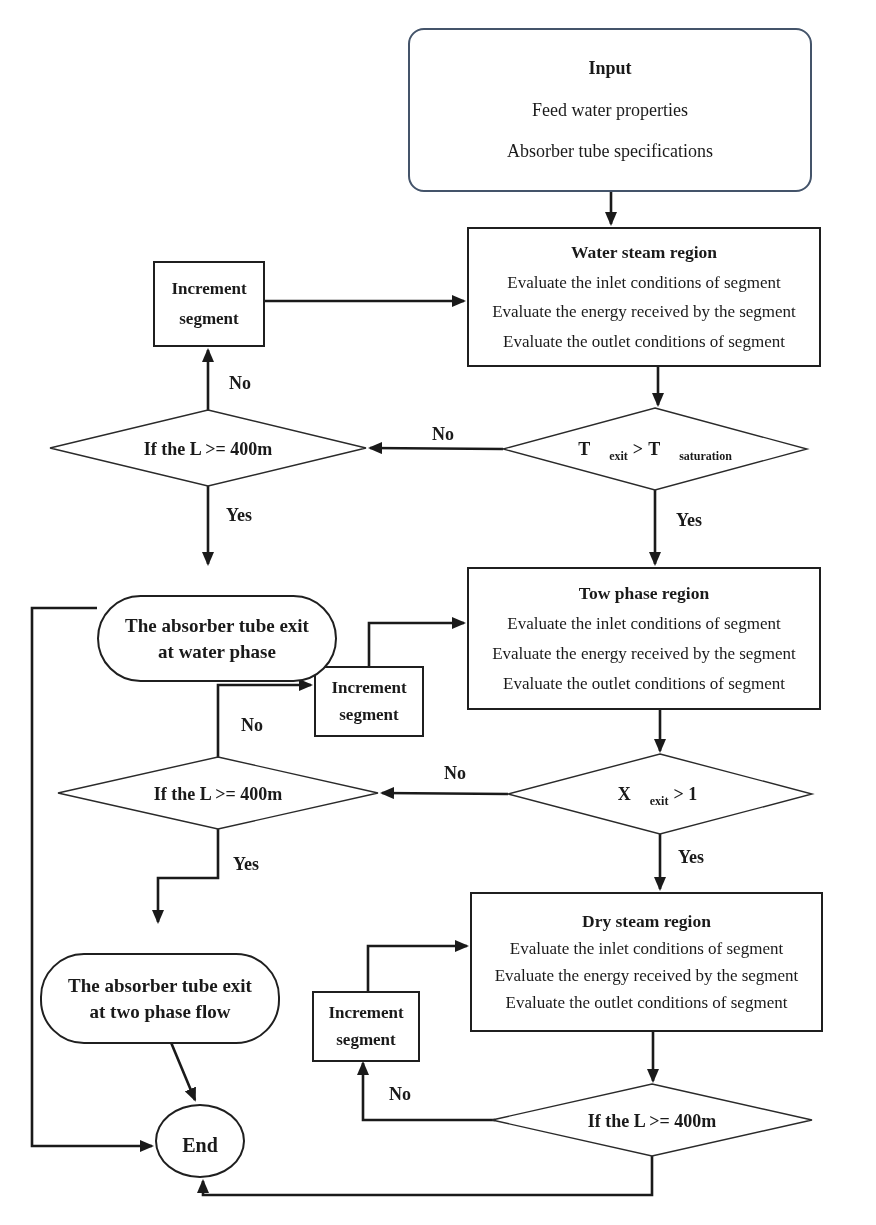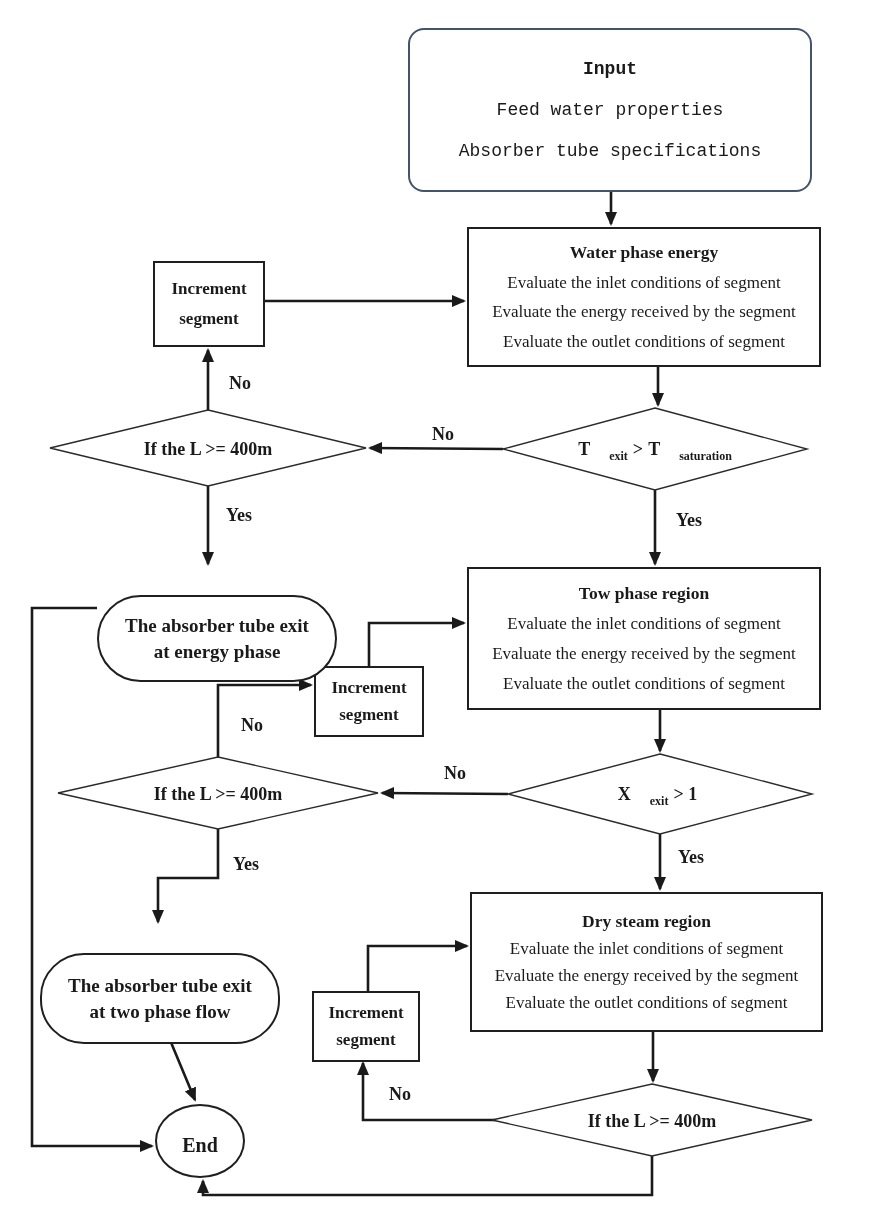--- a/index.html
+++ b/index.html
@@ -3,21 +3,21 @@
 <meta charset="utf-8">
 <style>
   html,body{margin:0;padding:0;background:#ffffff;}
   #canvas{
     position:relative;width:876px;height:1225px;background:#ffffff;overflow:hidden;
     font-family:"Liberation Serif","DejaVu Serif",serif;color:#1a1a1a;
   }
   #wires{position:absolute;left:0;top:0;width:876px;height:1225px;}
   .node{position:absolute;box-sizing:border-box;background:#ffffff;display:flex;flex-direction:column;align-items:center;justify-content:space-evenly;text-align:center;}
   .rect{border:2px solid #1f1f1f;}
-  .rounded{border:2px solid #44546a;border-radius:16px;font-family:Liberation Mono, monospace;}
+  .rounded{border:2px solid #44546a;border-radius:16px;}
   .stadium{border:2px solid #1f1f1f;border-radius:44px;justify-content:center;line-height:1.35;margin-top:28px;}
   .circle{border:2px solid #1f1f1f;border-radius:50%;justify-content:center;}
   .title{font-weight:bold;font-size:17.5px;}
   .body-line{font-size:17px;}
   .input-title{font-weight:bold;font-size:18px;}
   .input-line{font-size:18px;}
   .inc-line{font-weight:bold;font-size:17px;}
   .stadium-text{font-weight:bold;font-size:19px;}
   .end-text{font-weight:bold;font-size:20px;margin-top:8px;}
   .dlabel{position:absolute;text-align:center;font-weight:bold;font-size:18px;line-height:1;}
@@ -64,21 +64,21 @@
     <polygon points="652,1084 812,1120 652,1156 492,1120" fill="#ffffff" stroke="#2a2a2a" stroke-width="1.4"></polygon>
   </svg>
 
   <div class="node rounded" style="left:408px;top:28px;width:404px;height:164px;padding:8px 10px;">
     <div class="input-title">Input</div>
     <div class="input-line">Feed water properties</div>
     <div class="input-line">Absorber tube specifications</div>
   </div>
 
   <div class="node rect" style="left:467px;top:227px;width:354px;height:140px;padding:4px 6px;">
-    <div class="title">Water phase energy</div>
+    <div class="title">Water steam region</div>
     <div class="body-line">Evaluate the inlet conditions of segment</div>
     <div class="body-line">Evaluate the energy received by the segment</div>
     <div class="body-line">Evaluate the outlet conditions of segment</div>
   </div>
 
   <div class="node rect" style="left:153px;top:261px;width:112px;height:86px;padding:6px;">
     <div class="inc-line">Increment</div>
     <div class="inc-line">segment</div>
   </div>
 
@@ -101,21 +101,21 @@
     <div class="body-line">Evaluate the outlet conditions of segment</div>
   </div>
 
   <div class="node rect" style="left:312px;top:991px;width:108px;height:71px;padding:4px;">
     <div class="inc-line">Increment</div>
     <div class="inc-line">segment</div>
   </div>
 
   <div class="node stadium" style="left:97px;top:567px;width:240px;height:87px;padding:4px 10px;">
     <div class="stadium-text">The absorber tube exit</div>
-    <div class="stadium-text">at energy phase</div>
+    <div class="stadium-text">at water phase</div>
   </div>
 
   <div class="node stadium" style="left:40px;top:925px;width:240px;height:91px;padding:4px 10px;">
     <div class="stadium-text">The absorber tube exit</div>
     <div class="stadium-text">at two phase flow</div>
   </div>
 
   <div class="node circle" style="left:155px;top:1104px;width:90px;height:74px;">
     <div class="end-text">End</div>
   </div>

